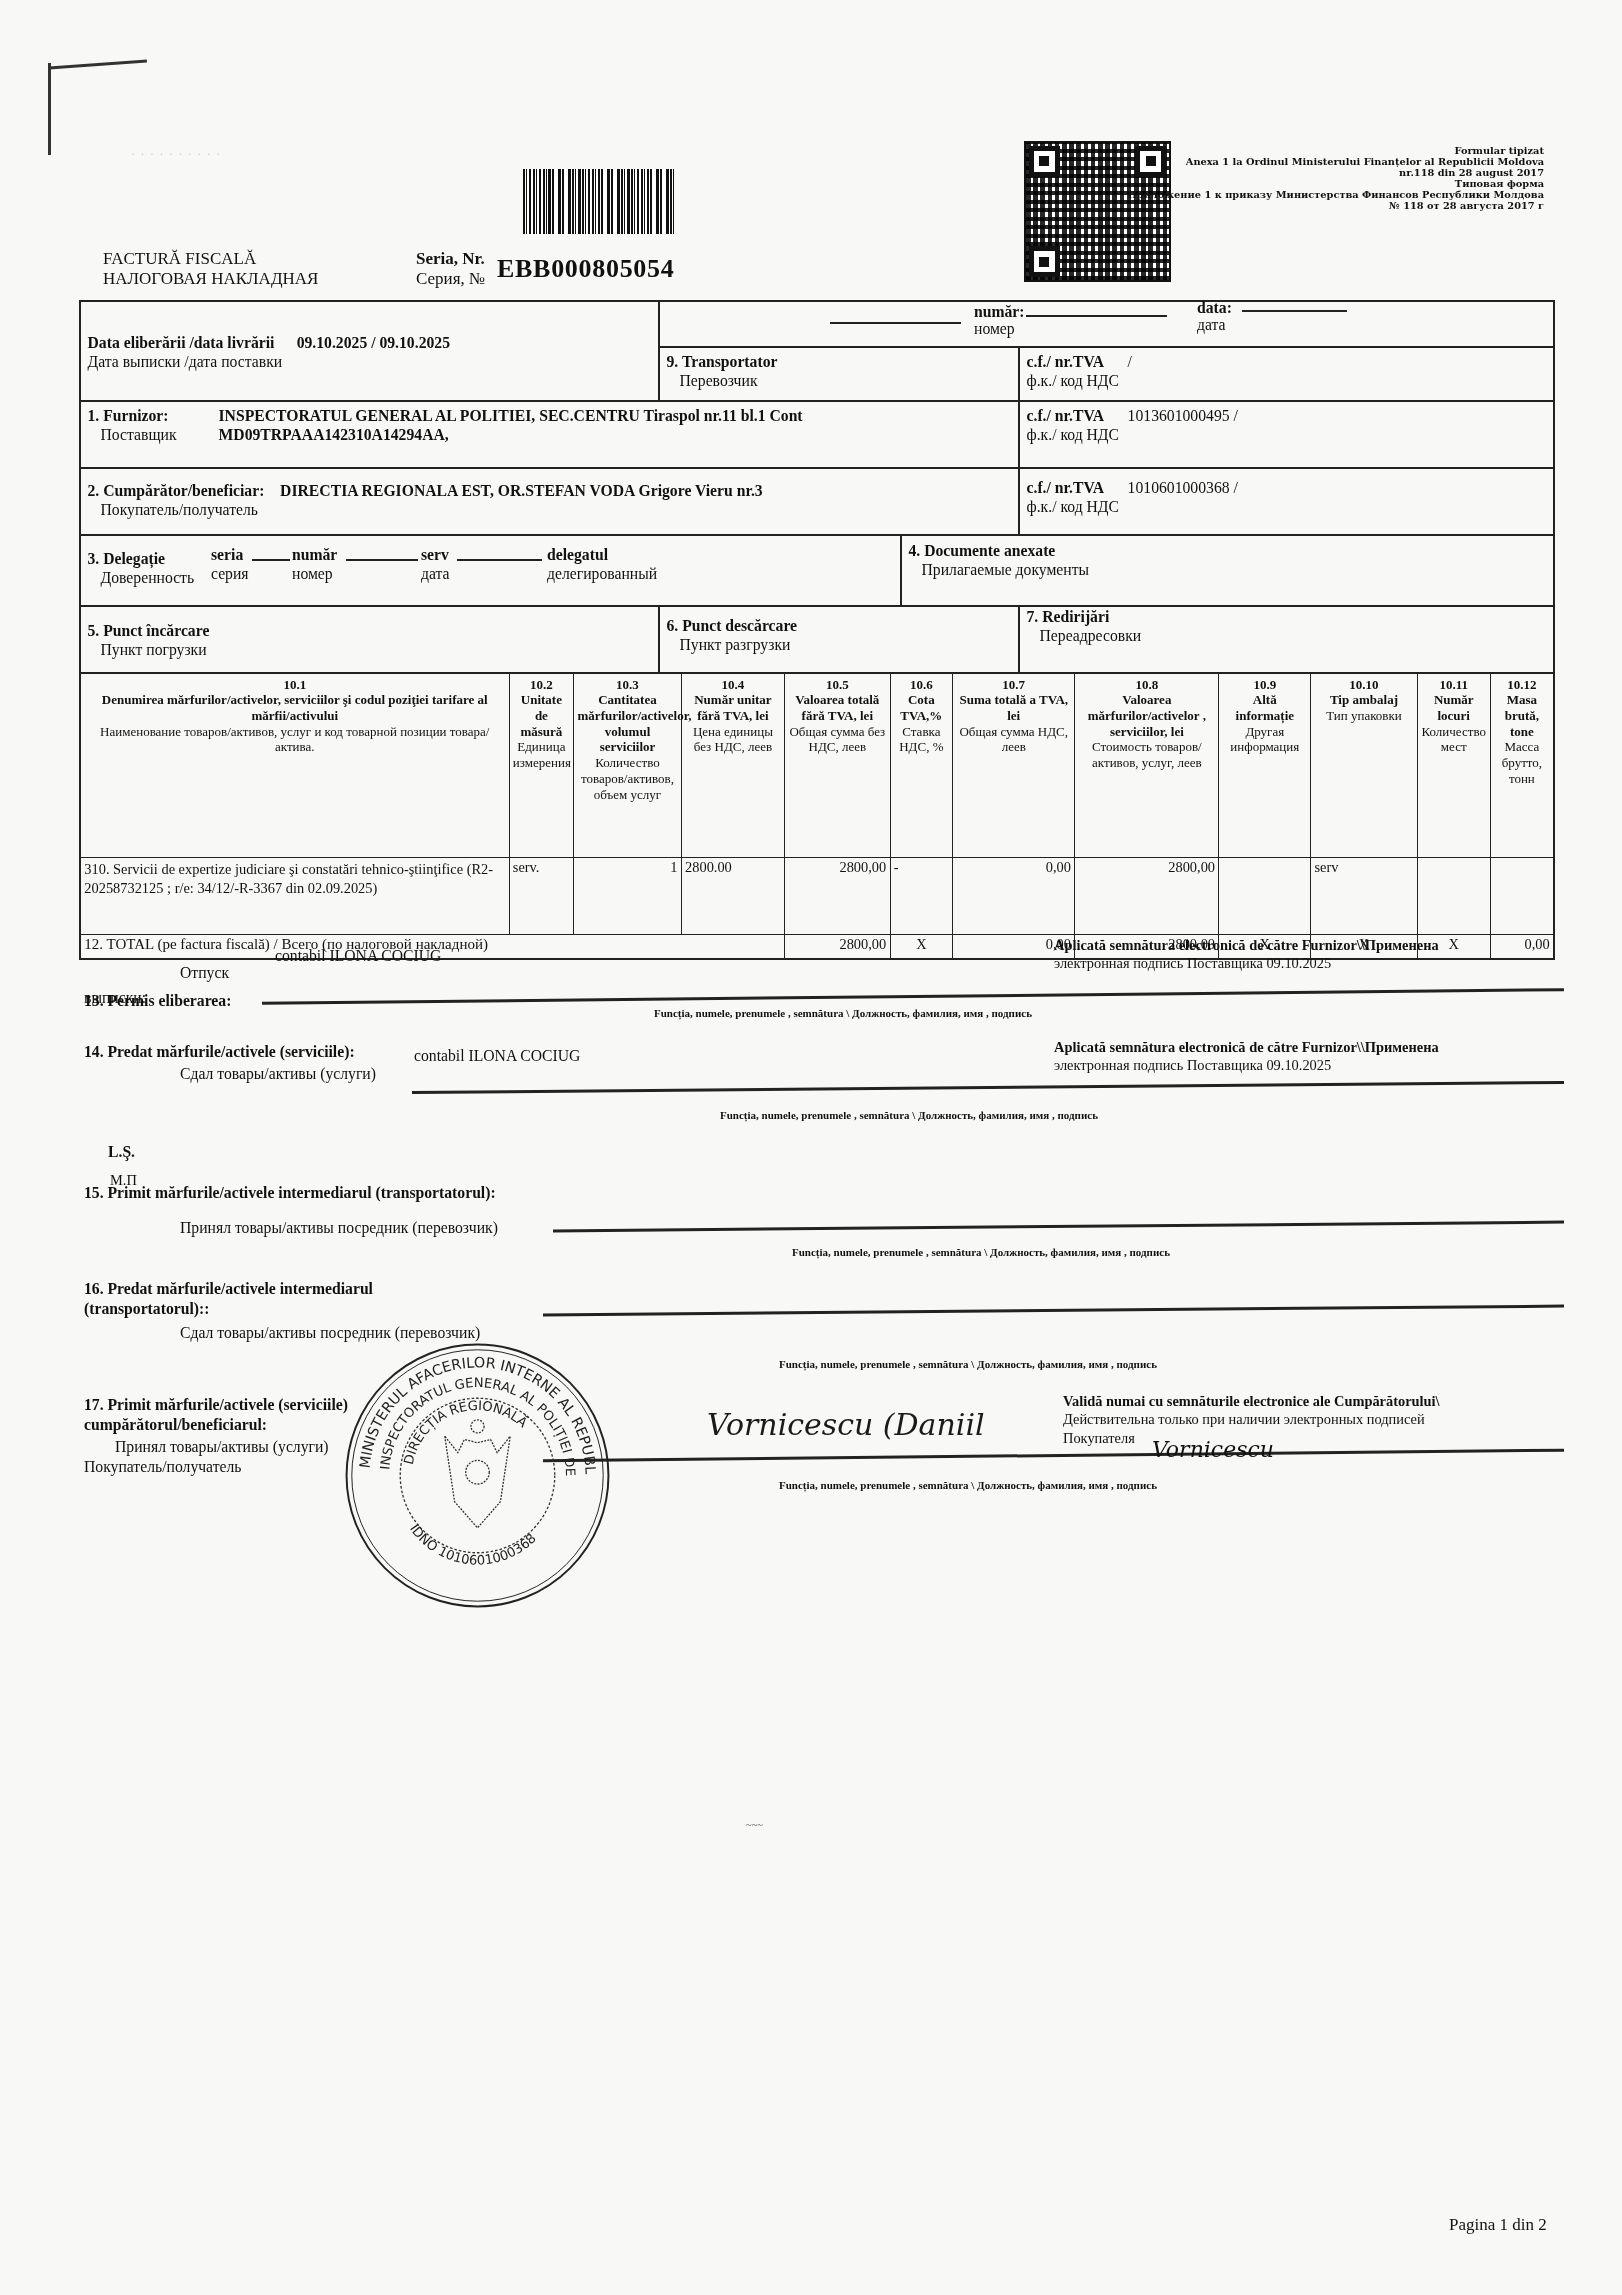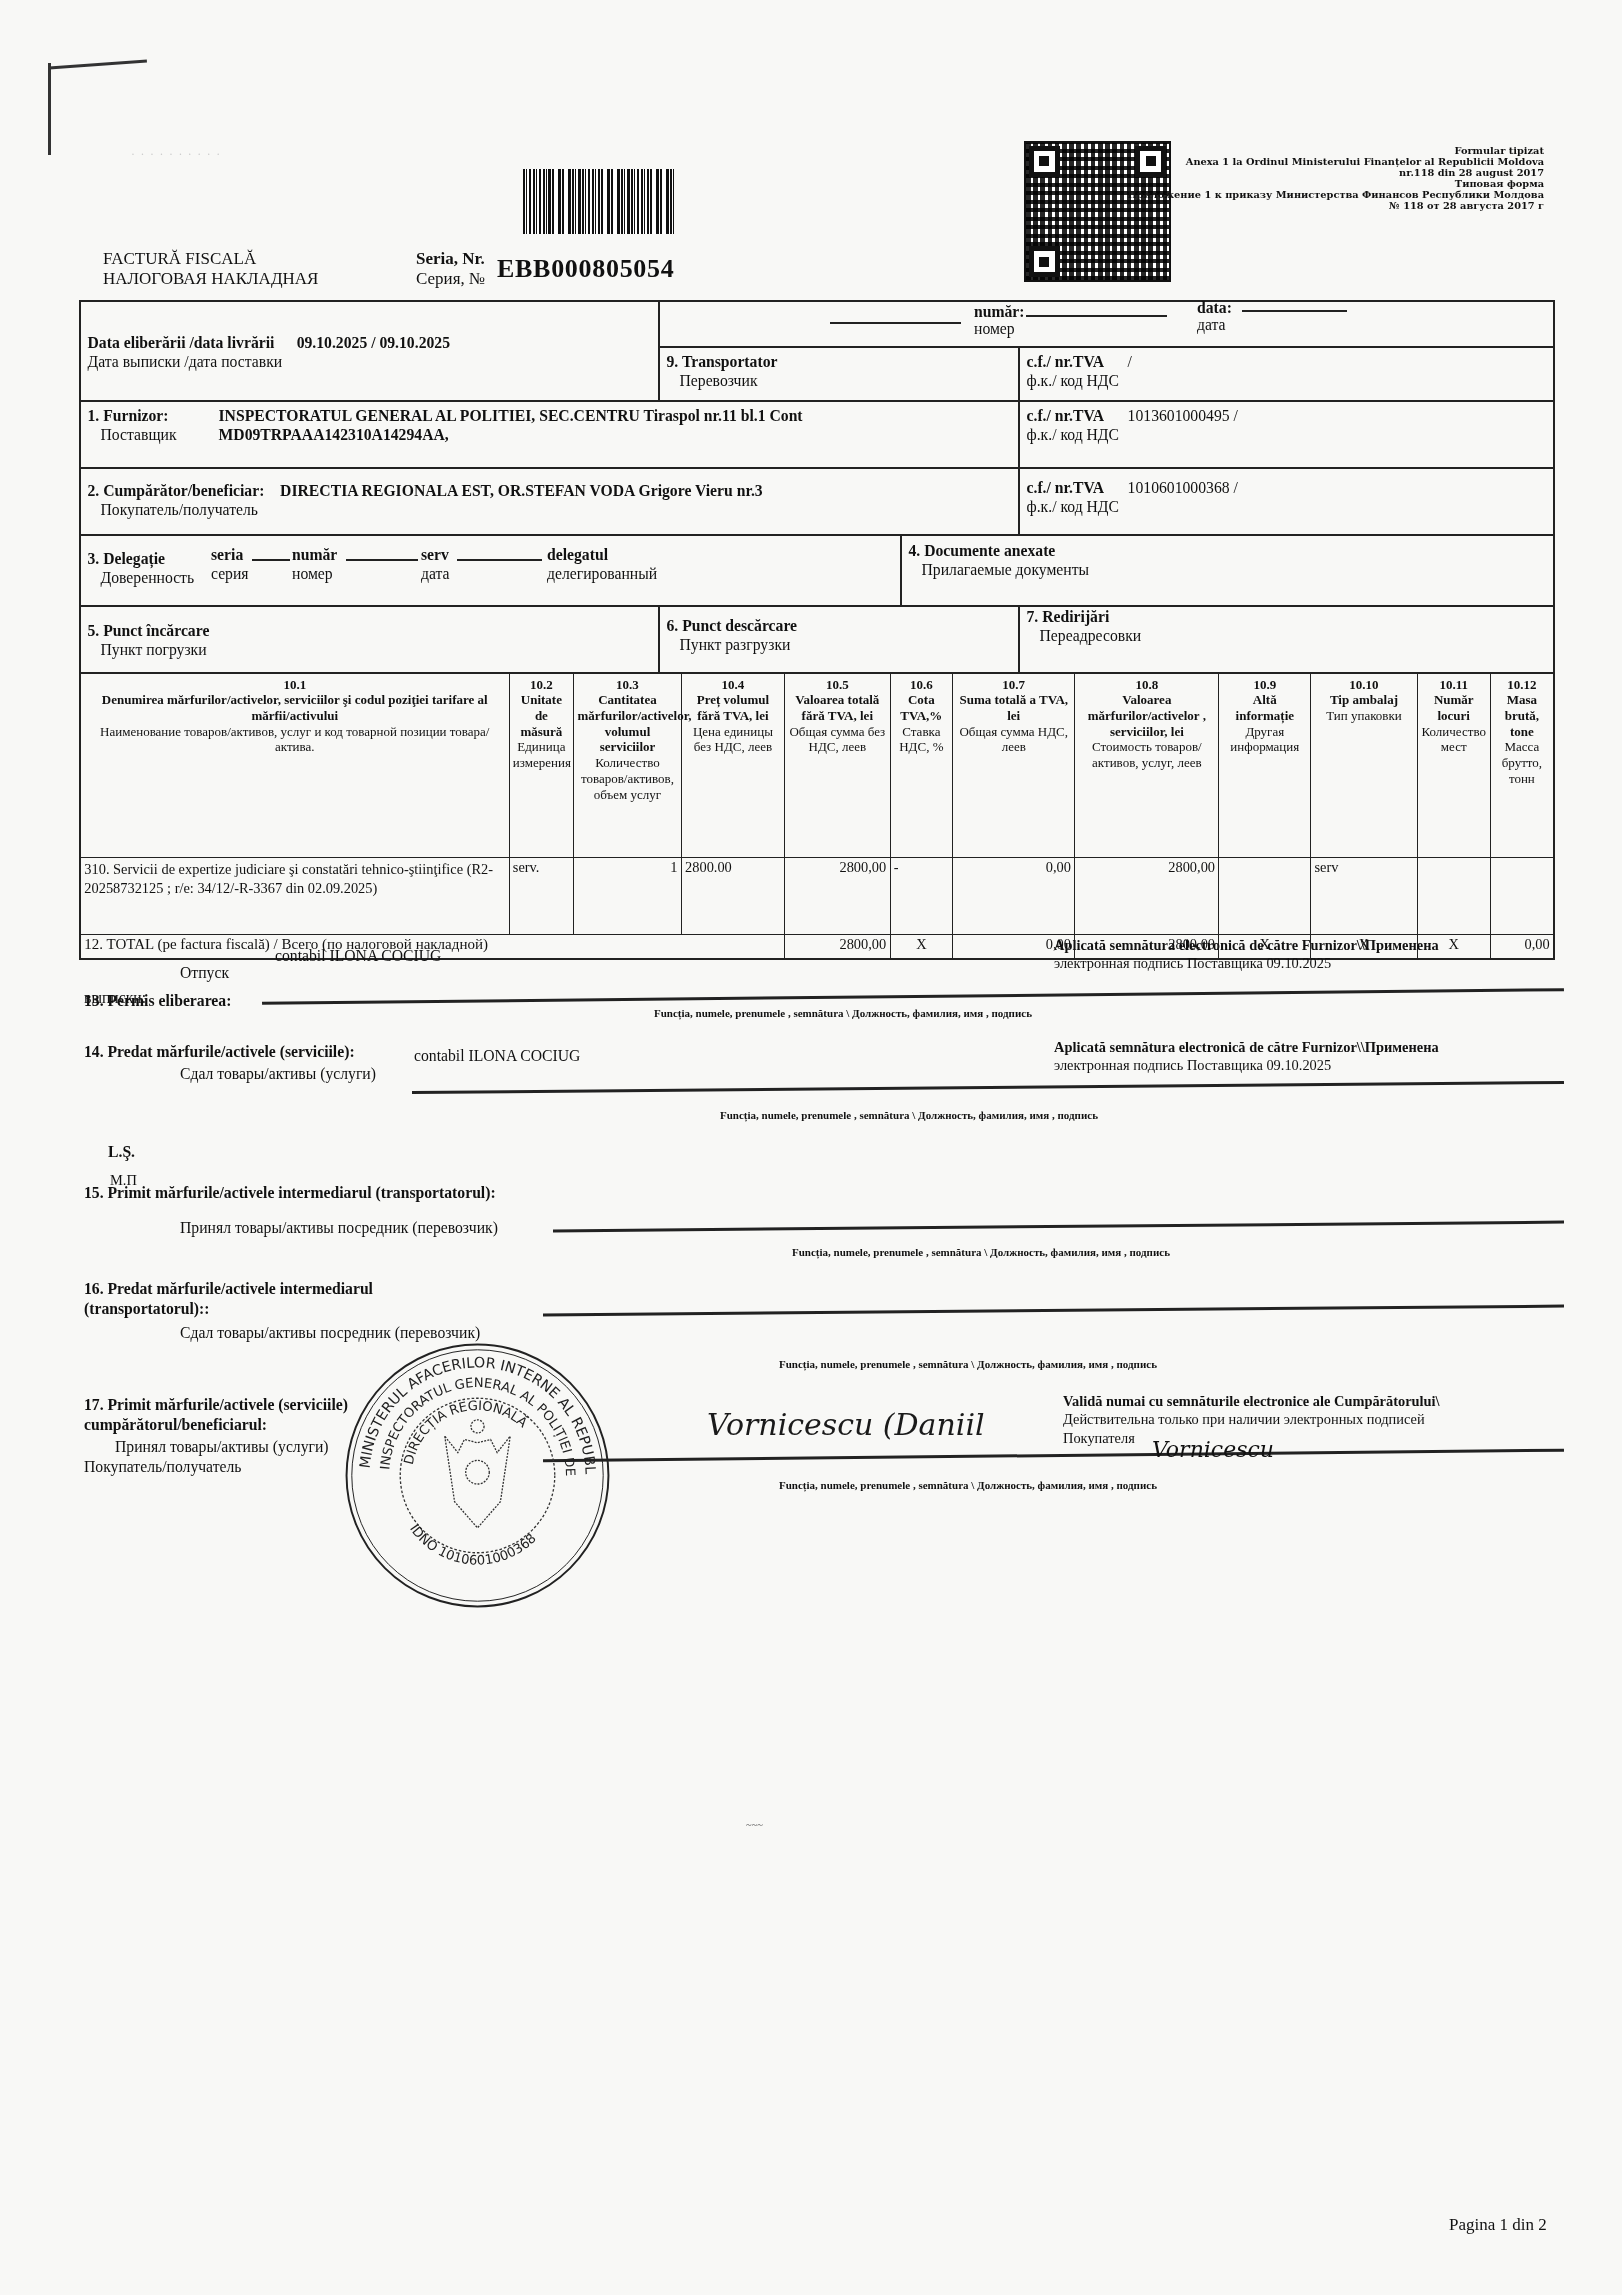--- a/index.html
+++ b/index.html
@@ -239,21 +239,21 @@
               <div>Unitate de măsură</div>
               <div class="ru">Единица измерения</div>
             </th>
         <th>
               <div>10.3</div>
               <div>Cantitatea mărfurilor/activelor, volumul serviciilor</div>
               <div class="ru">Количество товаров/активов, объем услуг</div>
             </th>
         <th>
               <div>10.4</div>
-              <div>Preț volumul fără TVA, lei</div>
+              <div>Număr unitar fără TVA, lei</div>
               <div class="ru">Цена единицы без НДС, леев</div>
             </th>
         <th>
               <div>10.5</div>
               <div>Valoarea totală fără TVA, lei</div>
               <div class="ru">Общая сумма без НДС, леев</div>
             </th>
         <th>
               <div>10.6</div>
               <div>Cota TVA,%</div>

